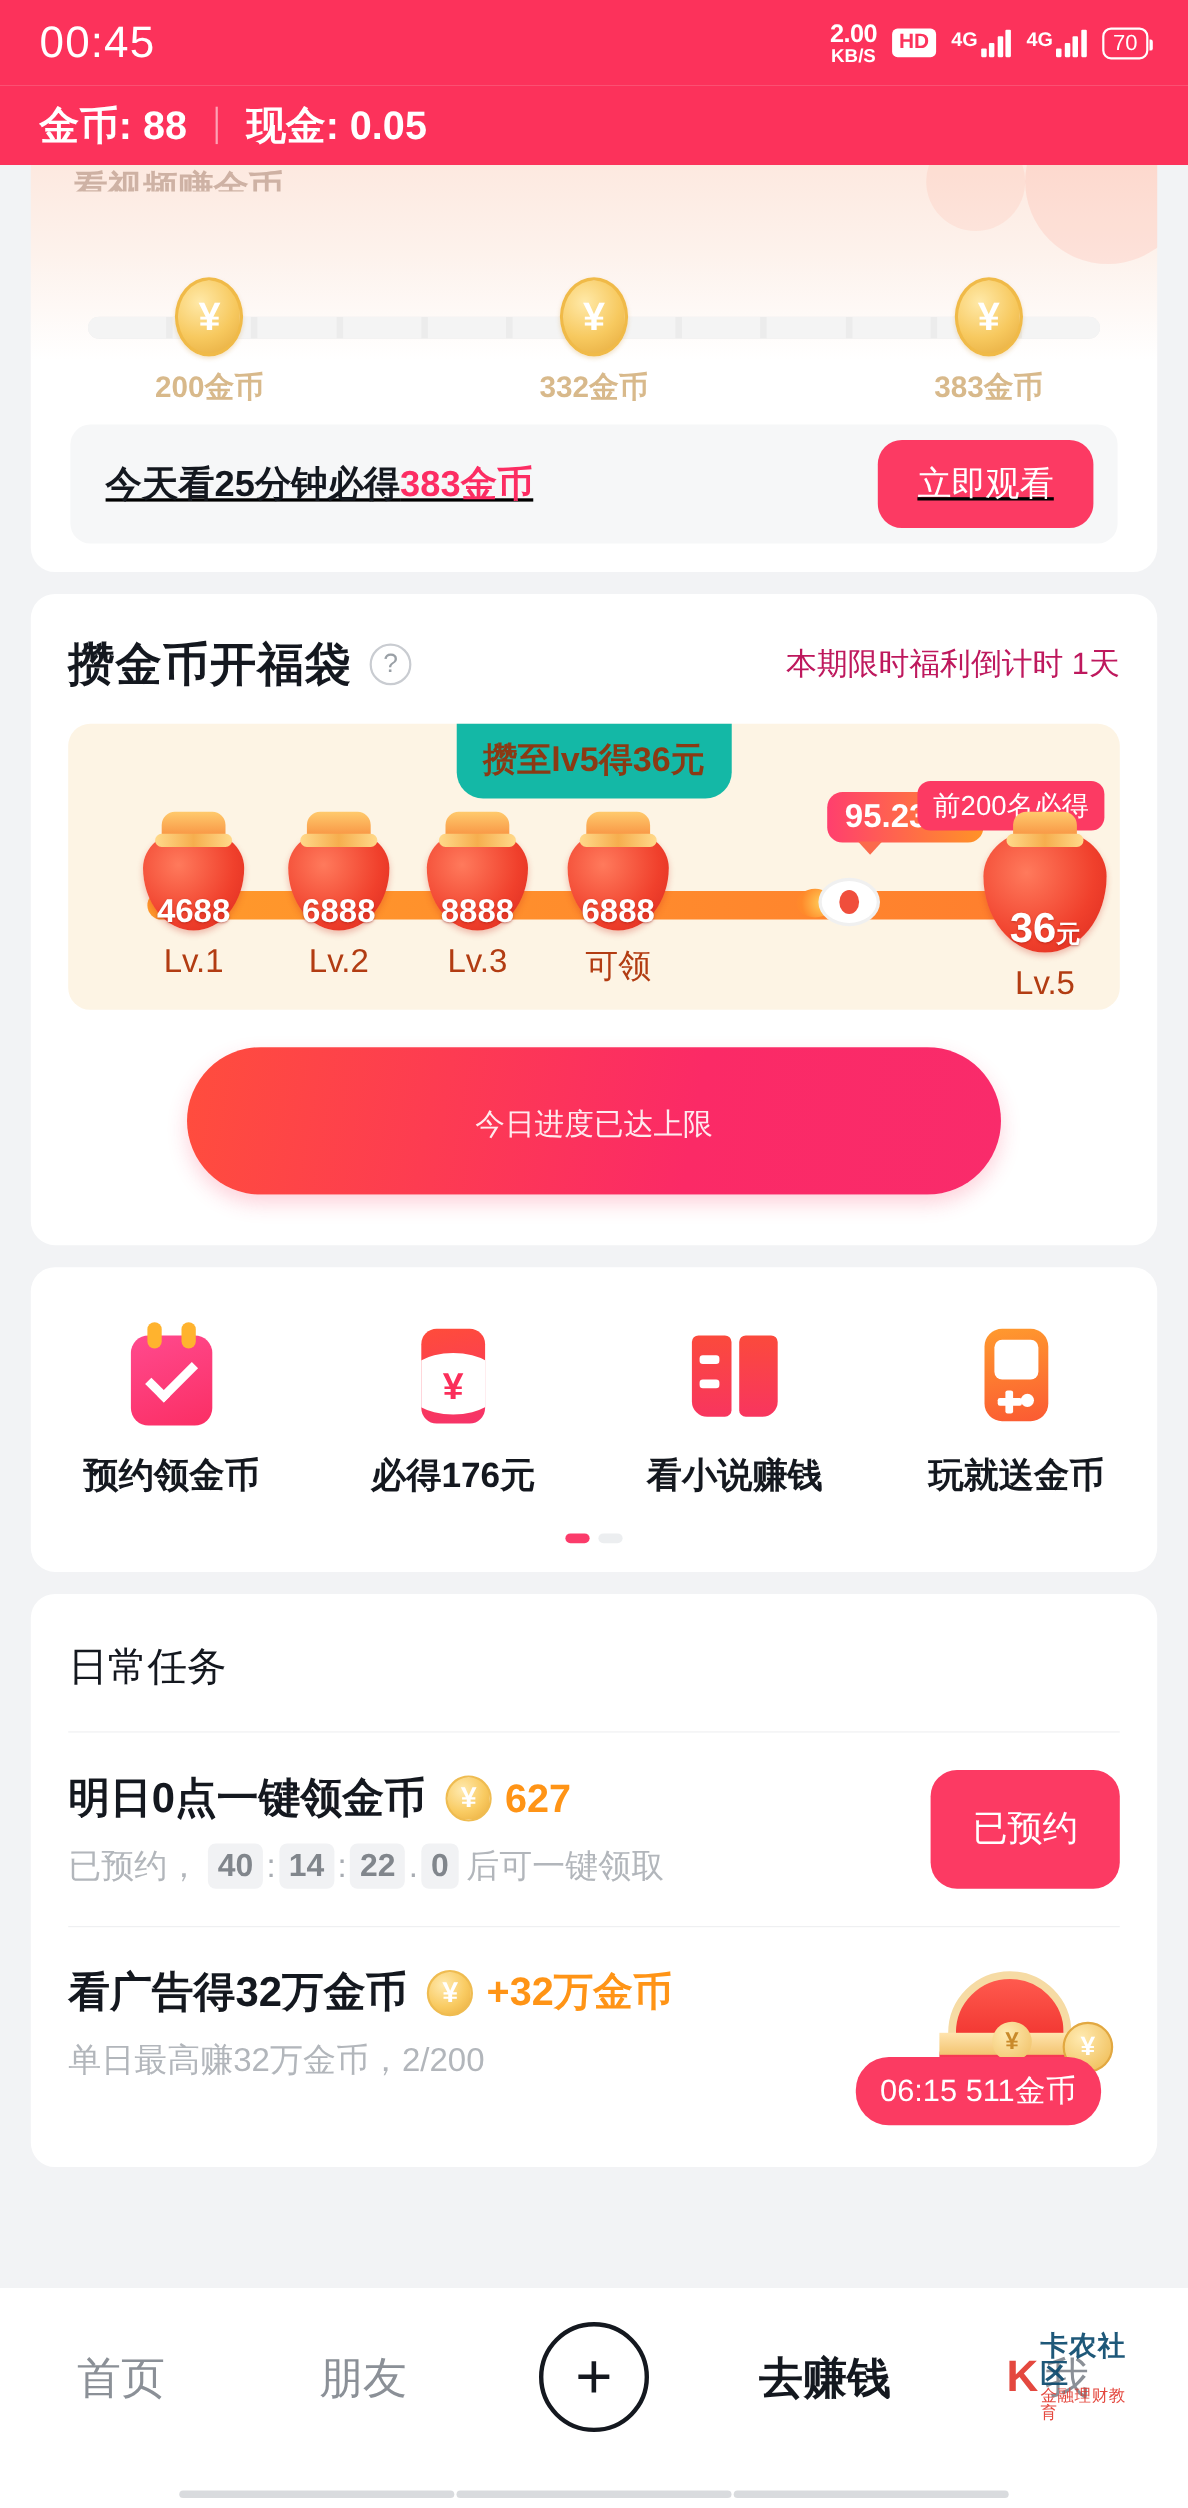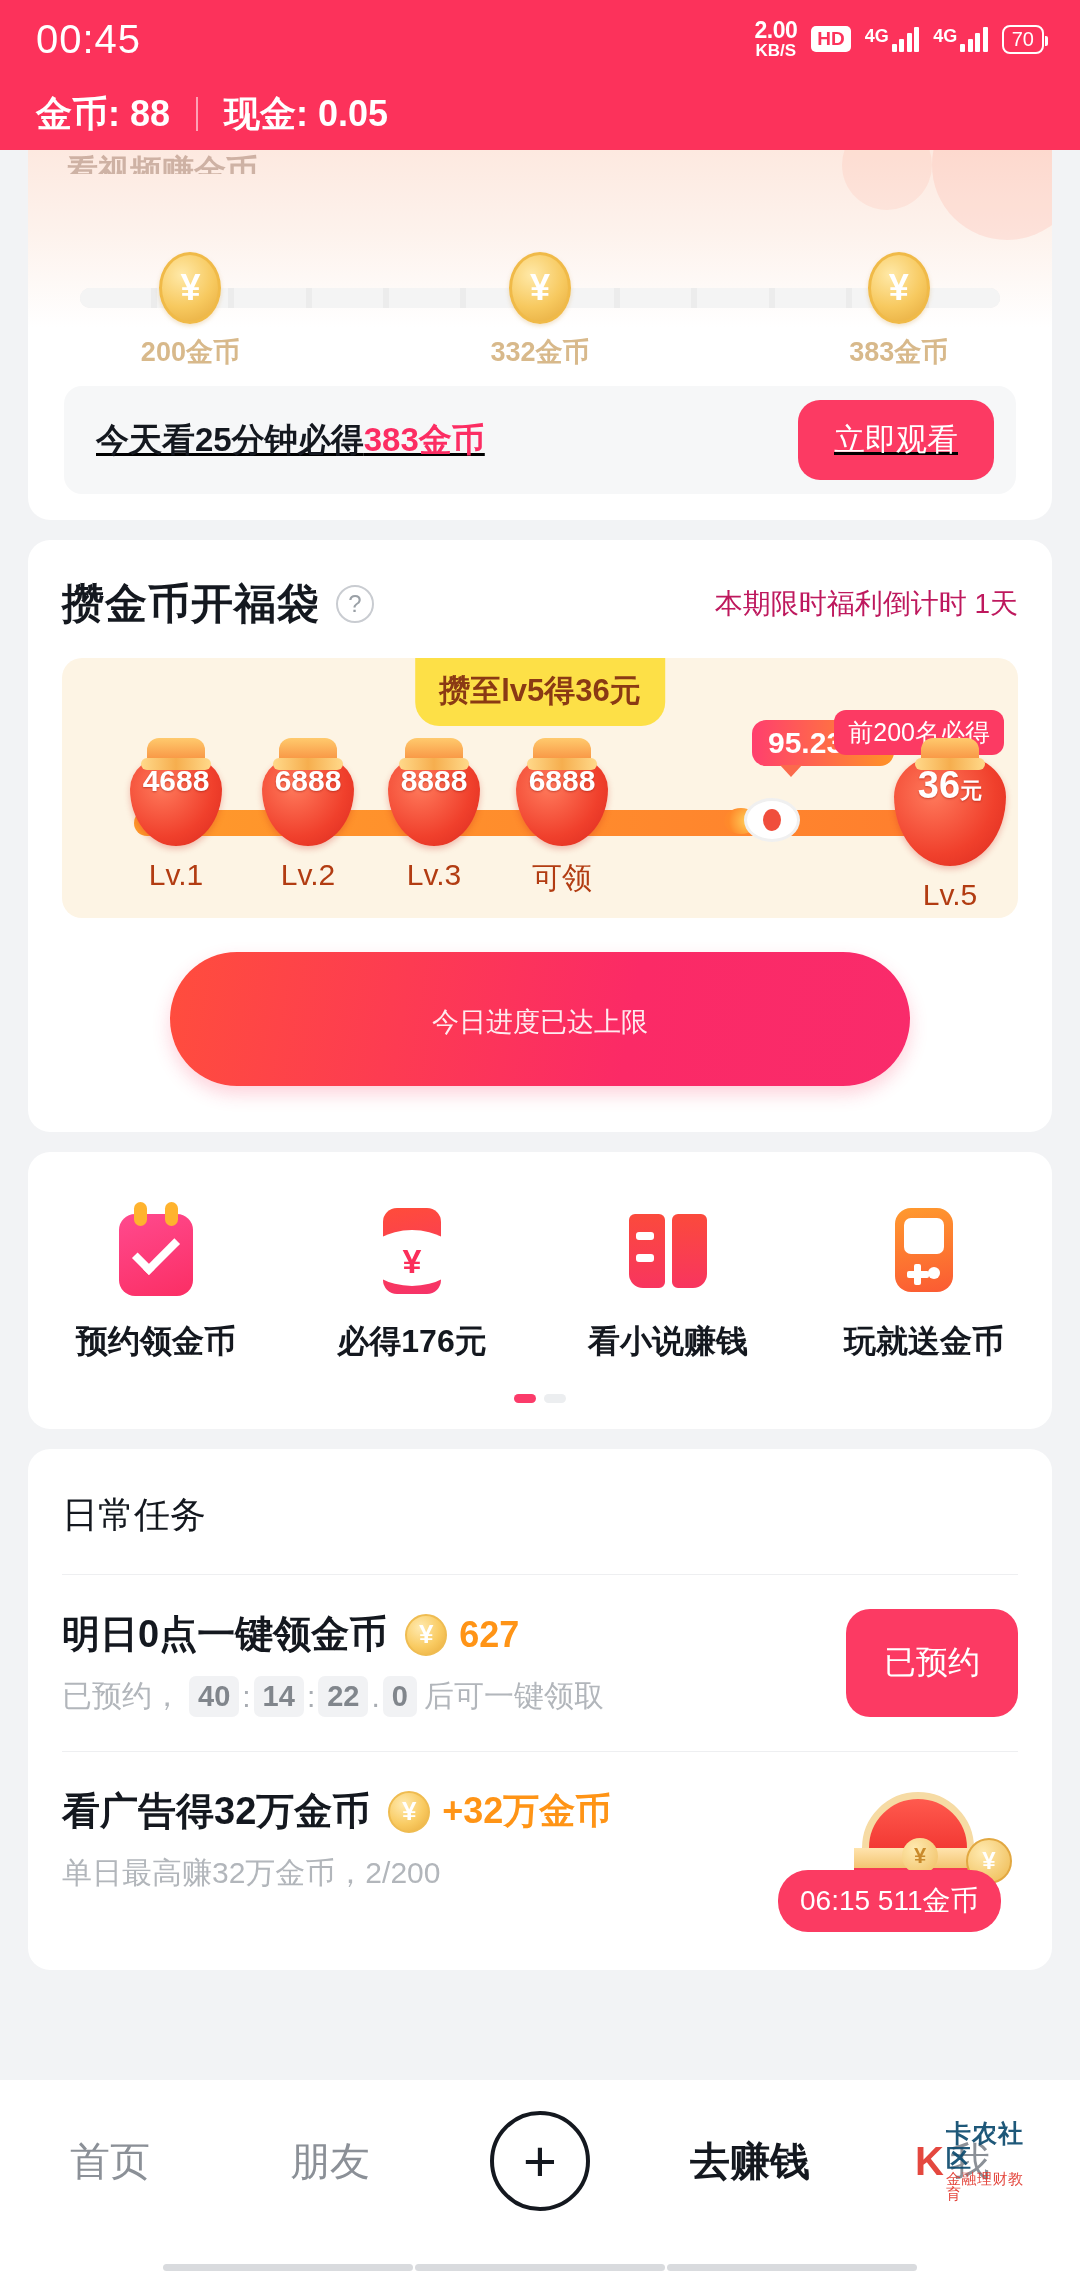--- a/index.html
+++ b/index.html
@@ -128,38 +128,38 @@
     margin-left:16px; cursor:pointer; flex:0 0 auto;
   }
   .bag-count{ margin-left:auto; font-size:28px; color:#be185d; }
 
   .bagstage{
     margin:0 34px 8px; background:#fdf4e4; border-radius:20px;
     position:relative; padding:70px 0 30px; height:260px;
   }
   .bag-ribbon{
     position:absolute; left:50%; transform:translateX(-50%); top:0;
-    background:#fde047; border-radius:0 0 24px 24px;
+    background:#14b8a6; border-radius:0 0 24px 24px;
     padding:12px 24px 14px; font-size:31px; font-weight:700; color:#8a3a14;
     white-space:nowrap;
   }
   .bagtrack{
     position:absolute; left:72px; right:72px; top:152px; height:26px;
     background:linear-gradient(90deg,#ff9a2b 0%,#ff7e2e 100%);
     border-radius:13px;
   }
   .bagrow{
     position:absolute; left:0; right:0; top:96px; height:150px;
   }
   .bagnode{ position:absolute; width:140px; margin-left:-70px; text-align:center; }
   .moneybag{
     width:92px;height:92px;margin:0 auto; position:relative;
     border-radius:46% 46% 50% 50%/38% 38% 62% 62%;
     background:radial-gradient(circle at 35% 35%,#ff7a5c 0%,#f0402c 60%,#d9281d 100%);
-    display:flex; align-items:flex-start; justify-content:center;
+    display:flex; align-items:flex-end; justify-content:center;
     box-shadow:0 3px 6px rgba(200,40,30,.28);
   }
   .moneybag::before{
     content:""; position:absolute; top:-16px; left:50%; transform:translateX(-50%);
     width:58px; height:26px; border-radius:12px 12px 6px 6px;
     background:linear-gradient(180deg,#ffca6d 0%,#f78b3c 100%);
   }
   .moneybag::after{
     content:""; position:absolute; top:4px; left:50%; transform:translateX(-50%);
     width:70px; height:12px; border-radius:6px;

